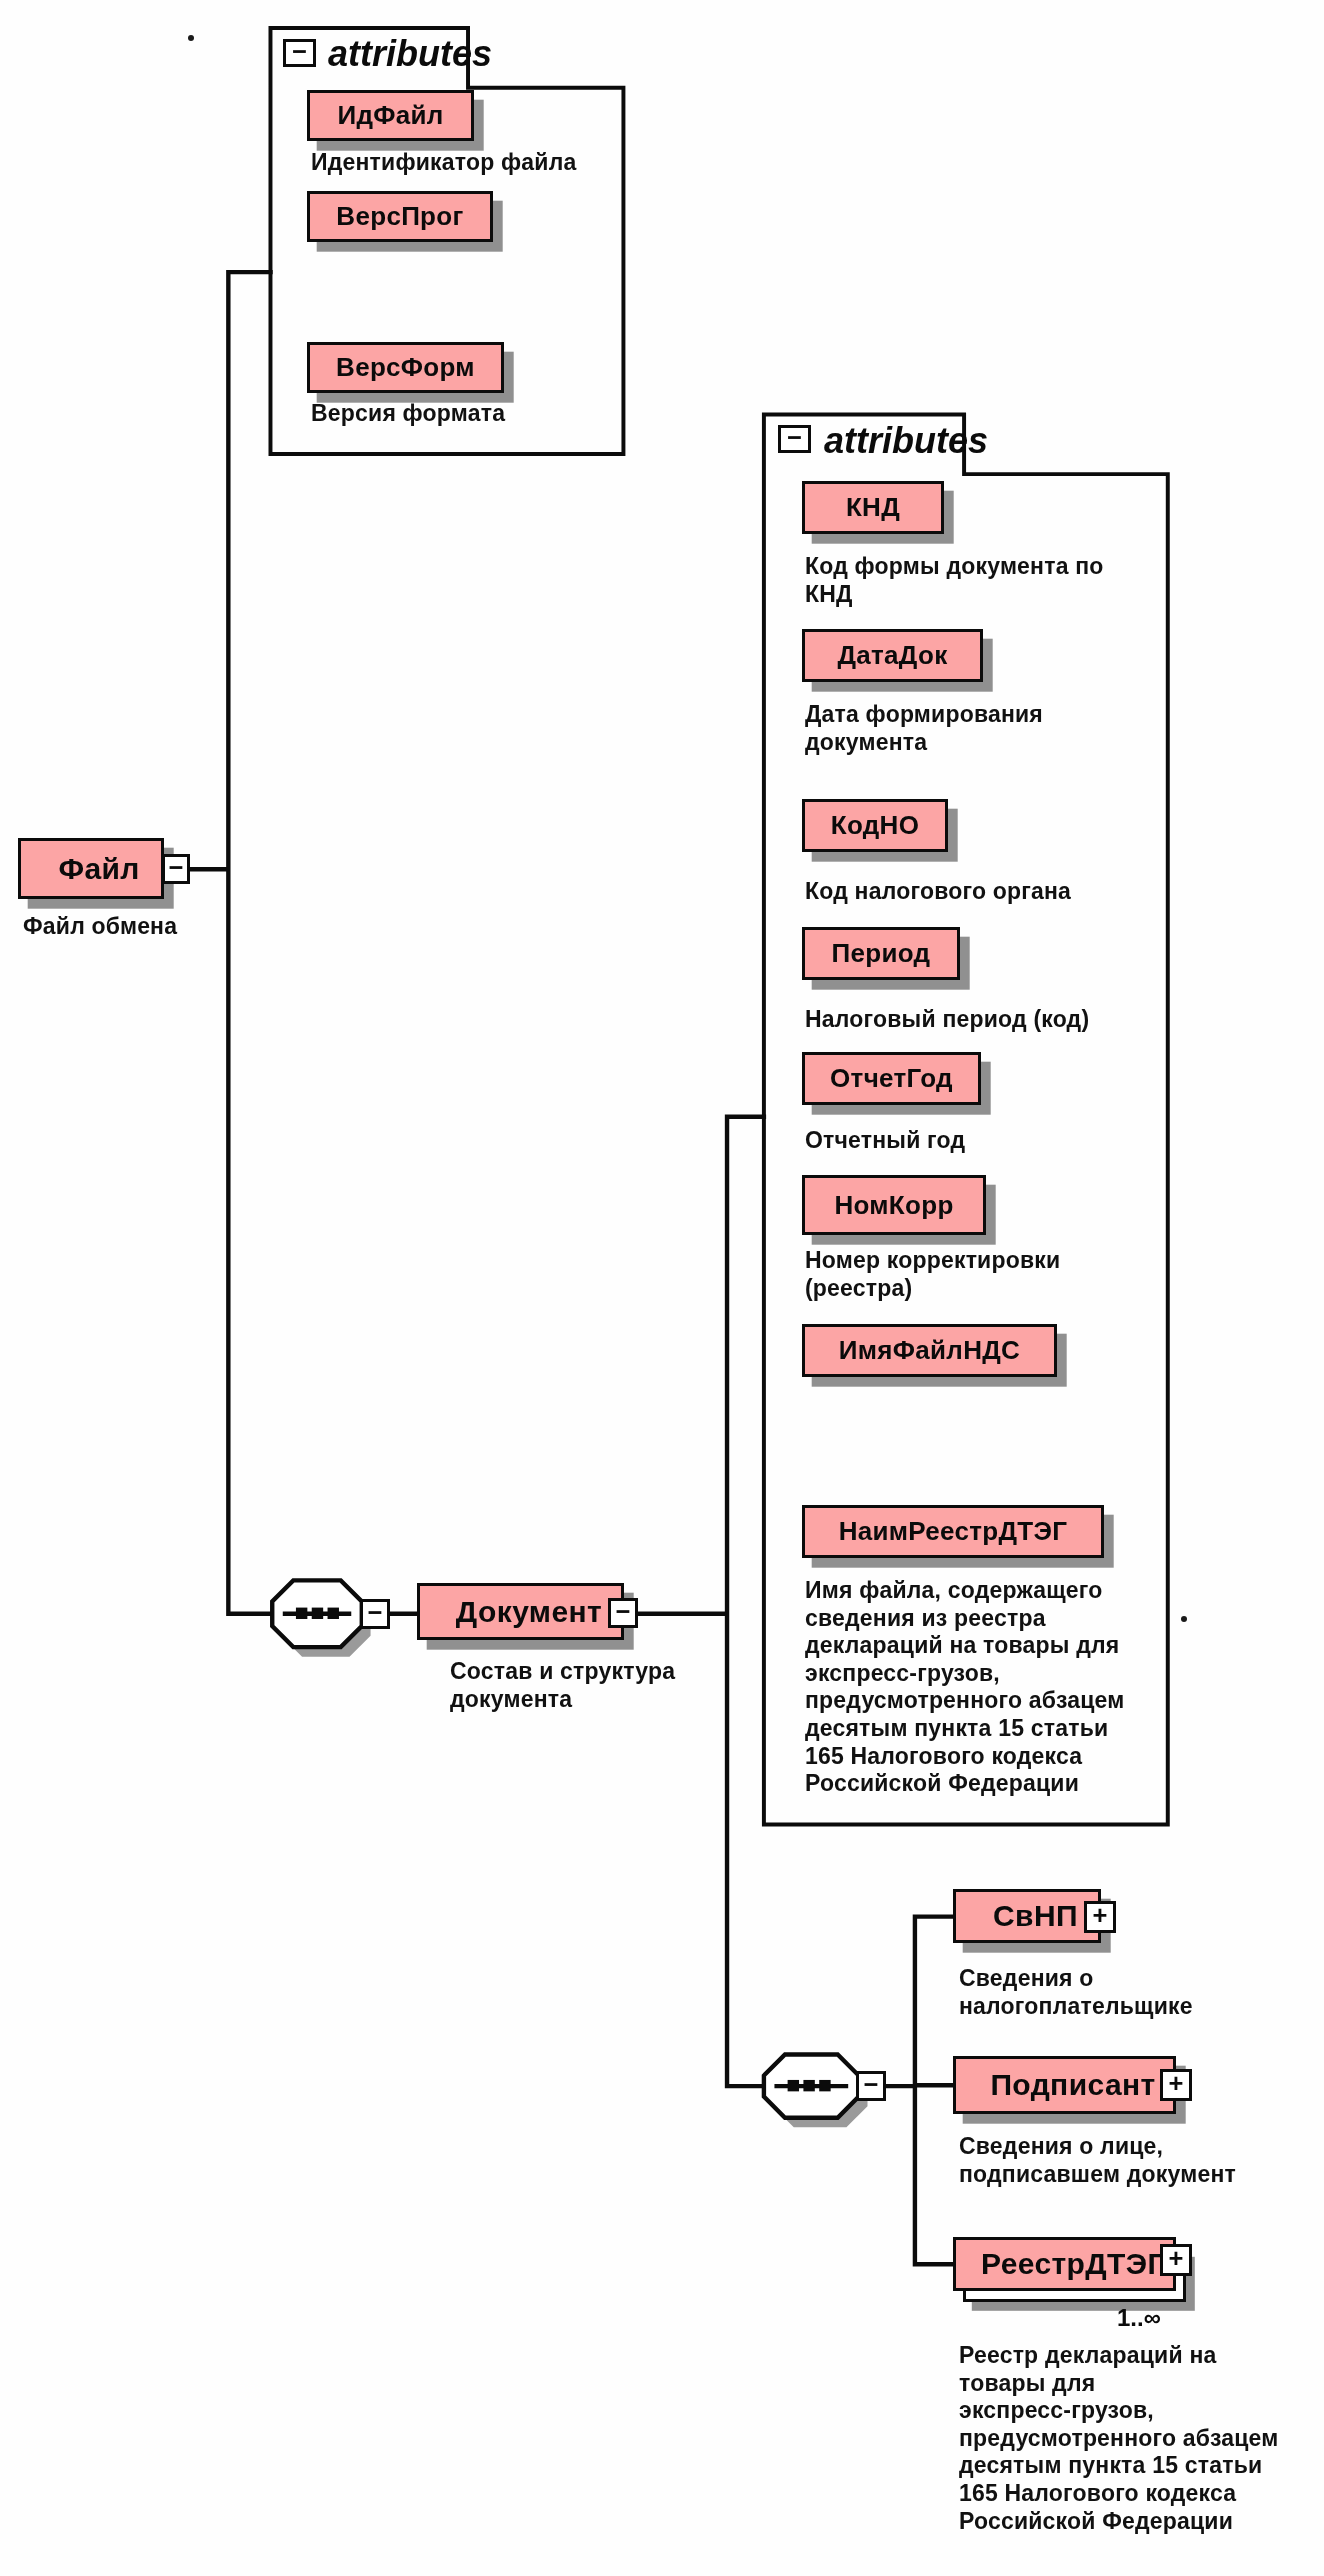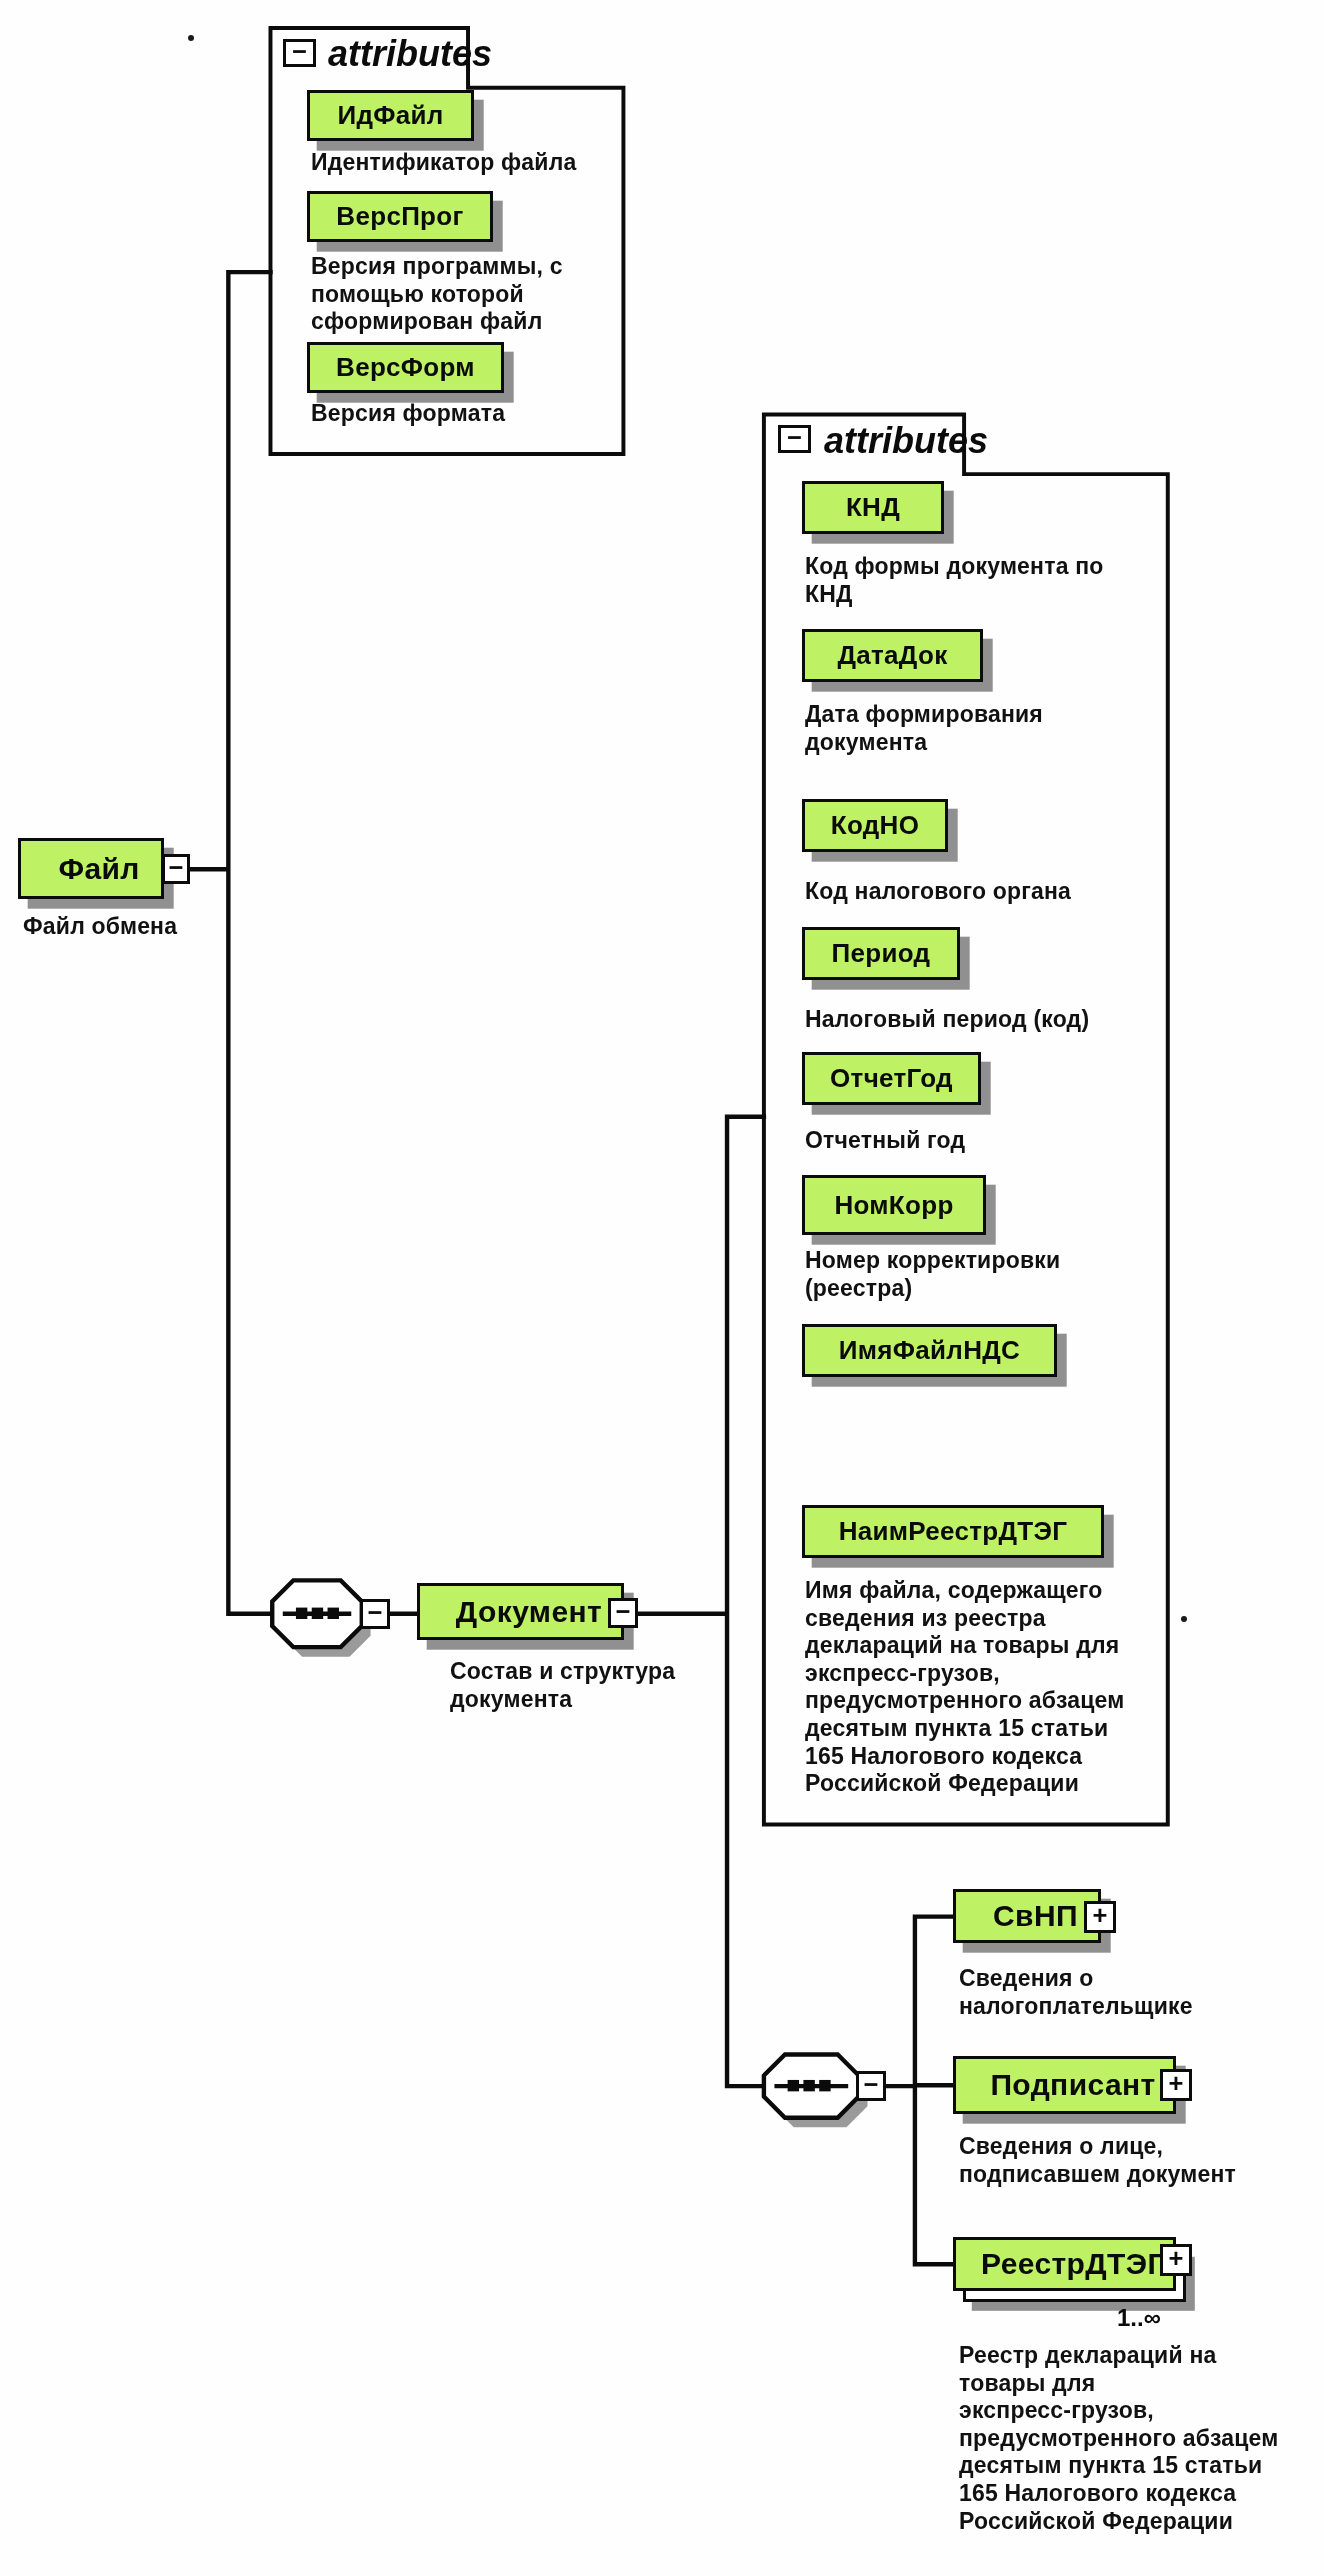--- a/index.html
+++ b/index.html
@@ -2,21 +2,21 @@
 <html style="font-size:14px"><head>
 <meta charset="utf-8">
 <style>
   html,body{margin:0;padding:0;background:#ffffff;}
   #canvas{
     position:relative;width:1325px;height:2576px;background:#fefefe;
     font-family:"Liberation Sans","DejaVu Sans",sans-serif;color:#0b0b0b;overflow:hidden;
   }
   #wires{position:absolute;left:0;top:0;z-index:1;}
   .box{
-    position:absolute;box-sizing:border-box;background:#bef264;border:3.5px solid #0b0b0b;
+    position:absolute;box-sizing:border-box;background:#fca5a5;border:3.5px solid #0b0b0b;
     display:flex;align-items:center;justify-content:center;font-weight:700;z-index:3;
     box-shadow:9.7px 9.7px 0 rgba(10,10,10,0.45);color:#0b0b0b;white-space:nowrap;
   }
   .ename{font-size:30px;letter-spacing:0.4px;padding-left:17px;}
   .aname{font-size:26px;letter-spacing:0.3px;}
   .noshadow{box-shadow:none;}
   .ghost{position:absolute;box-sizing:border-box;background:#ffffff;border:3.5px solid #0b0b0b;
     z-index:2;box-shadow:8.8px 8.8px 0 rgba(10,10,10,0.45);}
   .toggle{
     position:absolute;box-sizing:border-box;background:#ffffff;border:3.5px solid #0b0b0b;
@@ -73,23 +73,20 @@
   <div class="toggle" style="left:162px;top:854px;width:28px;height:30px">−</div>
   <div class="caption" style="left:23px;top:913px">Файл обмена</div>
 
   <div class="toggle" style="left:283px;top:39px;width:33px;height:28px">−</div>
   <div class="gtitle" style="left:328px;top:33px">attributes</div>
 
   <div class="box aname" style="left:307px;top:90px;width:167px;height:51px">ИдФайл</div>
   <div class="caption" style="left:311px;top:149px">Идентификатор файла</div>
 
   <div class="box aname" style="left:307px;top:191px;width:186px;height:51px">ВерсПрог</div>
-  <div class="caption" style="left:311px;top:253px">Версия программы, с
-помощью которой
-сформирован файл</div>
 
   <div class="box aname" style="left:307px;top:342px;width:197px;height:51px">ВерсФорм</div>
   <div class="caption" style="left:311px;top:400px">Версия формата</div>
 
   <div class="toggle" style="left:360px;top:1599px;width:30px;height:30px">−</div>
 
   <div class="box ename" style="left:417px;top:1583px;width:207px;height:57px">Документ</div>
   <div class="toggle" style="left:608px;top:1598px;width:30px;height:30px">−</div>
   <div class="caption" style="left:450px;top:1658px">Состав и структура
 документа</div>

